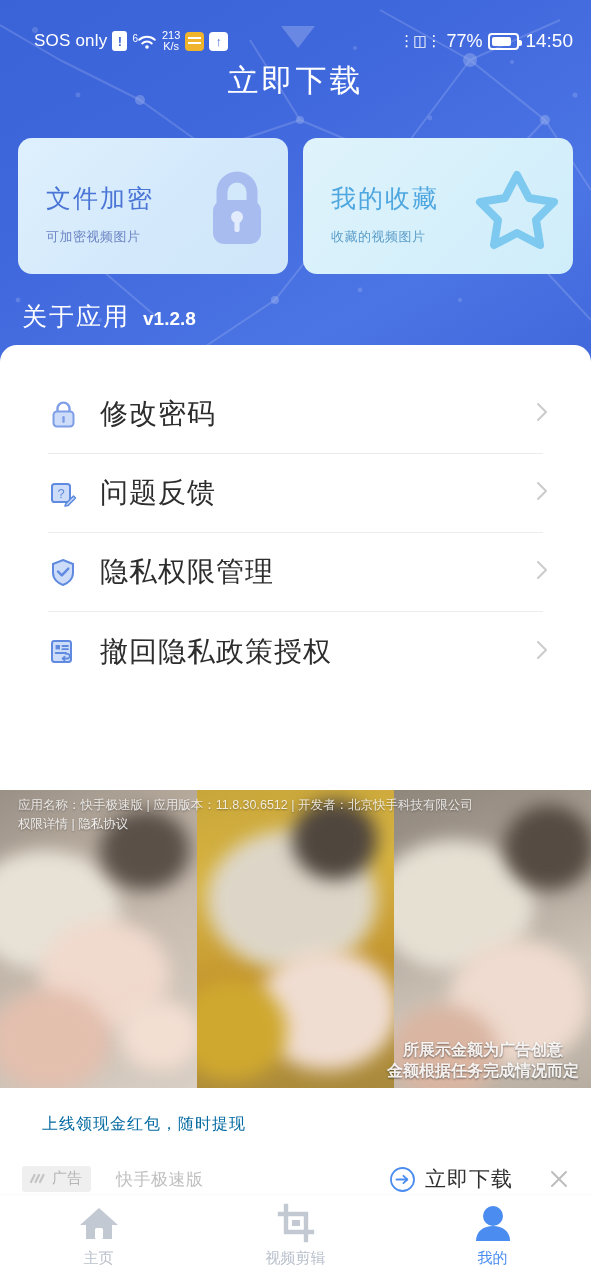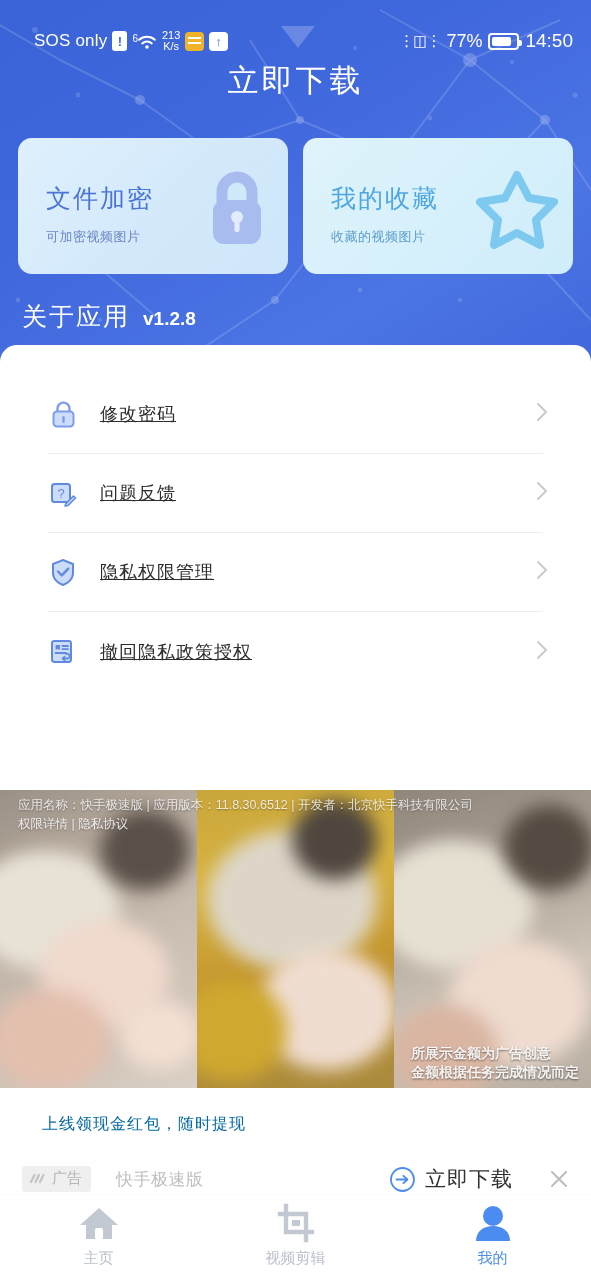--- a/index.html
+++ b/index.html
@@ -109,21 +109,21 @@
   
   #menu { padding: 30px 0 0 0; }
   .menu-item {
     height: 79px; margin: 0 48px 0 48px;
     display: flex; align-items: center;
     border-bottom: 1px solid #ececec;
     position: relative;
   }
   .menu-item:last-child { border-bottom: none; }
   .mi-ico { width: 30px; height: 30px; flex: none; display:flex; align-items:center; justify-content:center; }
-  .mi-label { font-size: 18px; color: #2d2d2d; margin-left: 22px; letter-spacing: 1px; text-decoration: underline; }
+  .mi-label { font-size: 28px; color: #2d2d2d; margin-left: 22px; letter-spacing: 1px; }
   .mi-chev { position: absolute; right: -12px; color: #c9c9c9; }
 
   
   #ad { position: absolute; top: 445px; left: 0; width: 591px; }
   #ad-media {
     position: relative; width: 591px; height: 298px; overflow: hidden;
     display: flex;
   }
   .ad-pane { flex: 1; position: relative; overflow: hidden; }
   .ad-pane.p1 { background: linear-gradient(150deg,#9a9086 0%,#b3a79a 25%,#c9bdb1 55%,#d9cfc4 100%); }
@@ -132,22 +132,22 @@
   
   .blob { position: absolute; border-radius: 50%; filter: blur(9px); }
   #ad-overlay-top {
     position: absolute; top: 0; left: 0; width: 591px; padding: 6px 14px 8px 18px;
     color: rgba(255,255,255,.82); font-size: 12.5px; line-height: 1.55;
     z-index: 3; text-shadow: 0 1px 2px rgba(0,0,0,.35);
   }
   #ad-overlay-top .lnk { text-decoration: none; color: rgba(255,255,255,.86); }
   #ad-disclaimer {
     position: absolute; right: 12px; bottom: 6px; z-index: 3;
-    text-align: left; color: rgba(255,255,255,.9);
-    font-size: 14px; line-height: 1.35; font-weight: bold;
+    text-align: center; color: rgba(255,255,255,.9);
+    font-size: 16px; line-height: 1.35; font-weight: bold;
     text-shadow: 0 1px 2px rgba(0,0,0,.5);
   }
   #ad-title {
     padding: 26px 0 0 22px; font-size: 16px; color: #0369a1; letter-spacing: 1px; margin-left: 20px;
   }
   #ad-footer {
     margin-top: 22px; padding: 0 18px 0 22px; height: 44px;
     display: flex; align-items: center; gap: 12px;
   }
   #ad-tag {

